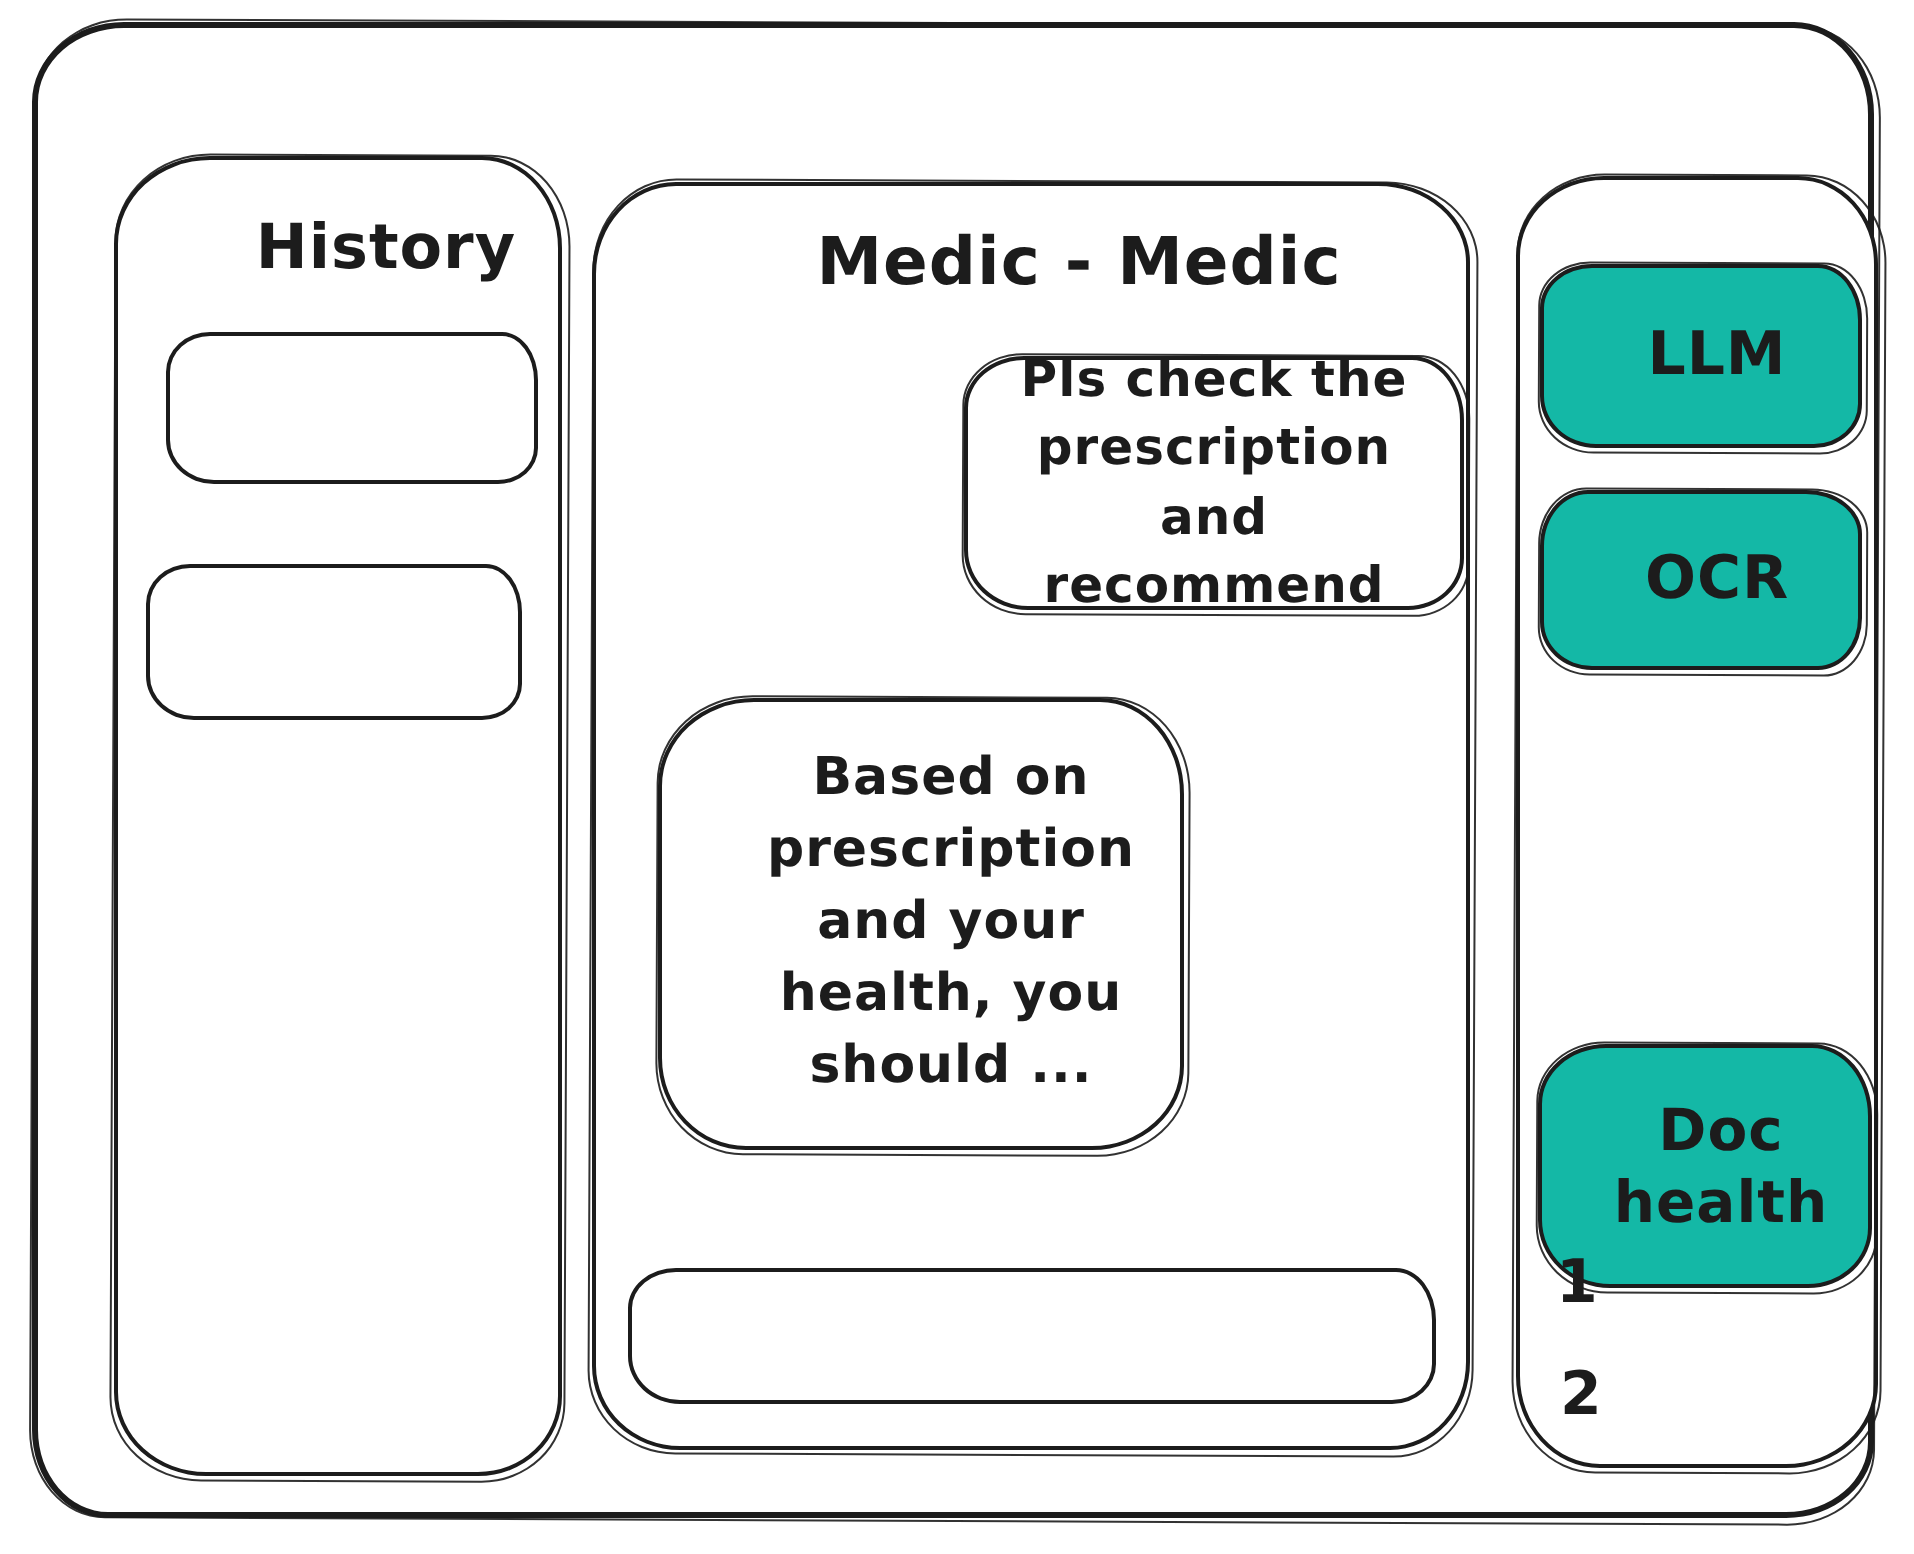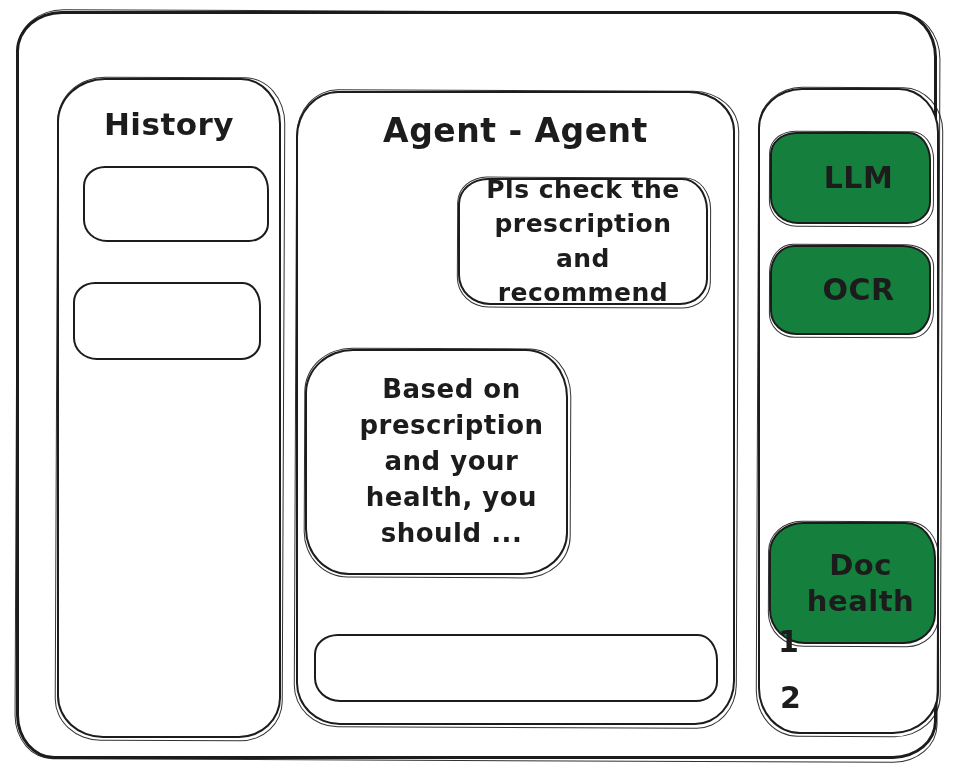--- a/index.html
+++ b/index.html
@@ -25,20 +25,21 @@
     inset: -4px;
     border: 1.6px solid rgba(28,28,28,0.9);
     border-radius: inherit;
     transform: rotate(0.25deg) translate(1px,1px);
     pointer-events: none;
   }
   .hand {
     font-weight: 700;
     letter-spacing: 0.5px;
     color: #1c1c1c;
+    margin-left: 24px;
   }
   .center-text {
     display: flex;
     align-items: center;
     justify-content: center;
     text-align: center;
   }
 
   
   #frame {
@@ -102,21 +103,21 @@
     outline: none;
   }
 
   
   #tools-panel {
     left: 739px; top: 74px; width: 181px; height: 646px;
     border-radius: 44px 40px 46px 42px / 40px 44px 42px 46px;
   }
   .tool-button {
     position: absolute;
-    background: #15803d;
+    background: #14b8a6;
     border: 2.6px solid #1c1c1c;
     box-sizing: border-box;
     font: 700 30px "DejaVu Sans", sans-serif;
     letter-spacing: 0.5px;
     color: #1c1c1c;
     cursor: pointer;
     display: flex;
     align-items: center;
     justify-content: center;
     text-align: center;
@@ -149,21 +150,21 @@
 
   <div id="frame" class="sk double">
 
     <div id="history-panel" class="sk double">
       <div id="history-title" class="hand center-text">History</div>
       <div id="history-item-1" class="sk history-item"></div>
       <div id="history-item-2" class="sk history-item"></div>
     </div>
 
     <div id="chat-panel" class="sk double">
-      <div id="chat-title" class="hand center-text">Agent - Agent</div>
+      <div id="chat-title" class="hand center-text">Medic - Medic</div>
 
       <div id="user-bubble" class="sk double bubble hand center-text">Pls check the prescription and recommend</div>
 
       <div id="assistant-bubble" class="sk double bubble hand center-text">Based on prescription and your health, you should ...</div>
 
       <input id="chat-input" type="text" value="" style="">
     </div>
 
     <div id="tools-panel" class="sk double">
       <button id="llm-button" class="tool-button double">LLM</button>

